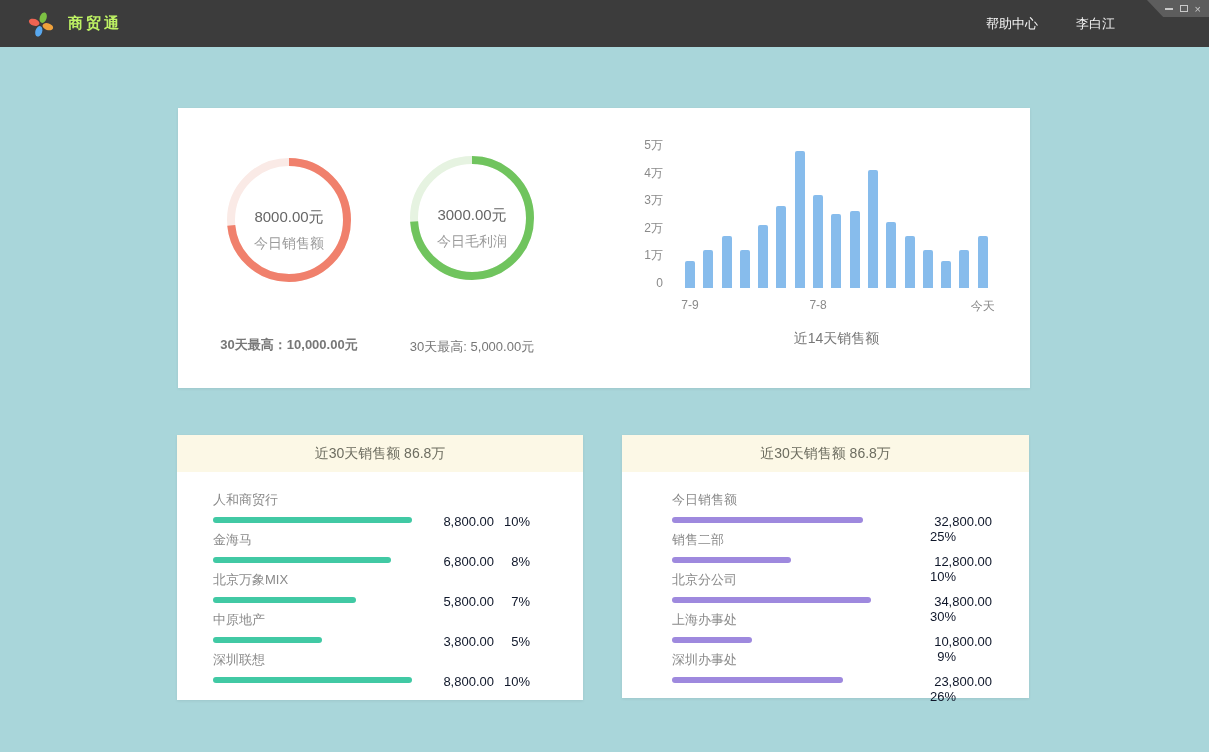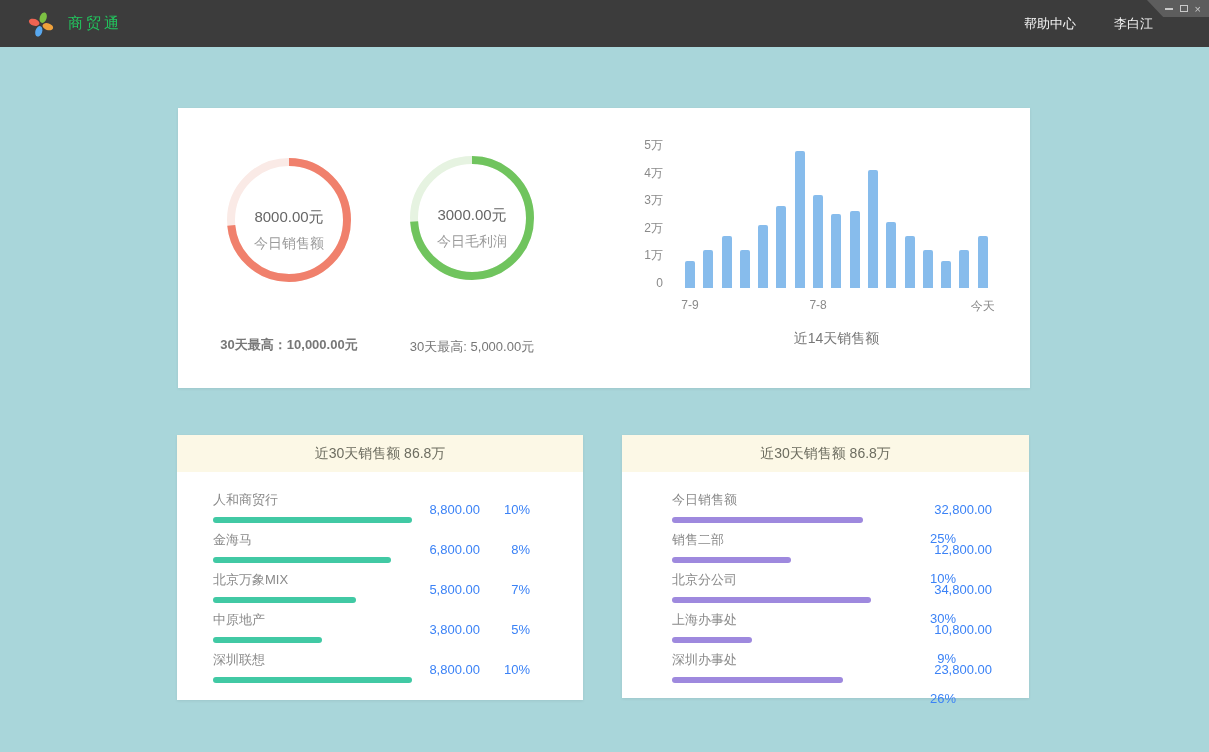--- a/index.html
+++ b/index.html
@@ -9,23 +9,23 @@
     background:#a9d6da;
     position:relative;
     overflow:hidden;
   }
   
   .titlebar {
     position:absolute; left:0; top:0; width:1209px; height:47px;
     background:#3c3c3c; display:flex; align-items:center;
   }
   .logo { margin-left:28px; width:26px; height:28px; flex:0 0 auto; }
-  .app-title { color:#22c55e; font-size:15px; margin-left:14px; letter-spacing:3px; }
+  .app-title { color:#bef264; font-size:15px; margin-left:14px; letter-spacing:3px;font-weight:bold; }
   .titlebar-right {
-    margin-left:auto; margin-right:56px; display:flex; gap:38px;
+    margin-left:auto; margin-right:94px; display:flex; gap:38px;
     font-size:13px; color:#f5f5f5;font-family:Liberation Mono, monospace;
   }
   .titlebar-right span { cursor:pointer; }
   .win-controls {
     position:absolute; right:0; top:0; width:62px; height:17px;
     background:#5d5d5d;
     clip-path:polygon(0 0, 100% 0, 100% 100%, 26% 100%);
     display:flex; align-items:center; justify-content:flex-end;
     gap:7px; padding-right:8px;
   }
@@ -80,21 +80,21 @@
     height:37px; background:#fcf8e6;
     display:flex; align-items:center; justify-content:center;
     font-size:14px; color:#6d6d60;
   }
   .rank-body { position:relative; padding-top:18px; }
   .card-rank-left  .rank-body { padding-left:36px; }
   .card-rank-right .rank-body { padding-left:50px; }
   .rank-row { position:relative; height:40px; }
   .rank-label { display:block; font-size:13px; color:#8a8a8a; padding-top:1px; }
   .rank-bar { height:6px; border-radius:3px; margin-top:8px; }
-  .rank-values { position:absolute; top:12px; display:flex; font-size:13px; color:#3b82f6;gap:14px; }
+  .rank-values { position:absolute; top:24px; display:flex; font-size:13px; color:#0f172a; }
   .card-rank-left  .rank-values { right:53px; }
   .card-rank-right .rank-values { right:37px;flex-direction:column; }
   .rank-value { width:72px; text-align:right; }
   .rank-pct   { width:36px; text-align:right; }
 </style>
 </head>
 <body>
 
 <div class="titlebar">
   <svg class="logo" viewBox="0 0 26 28">

